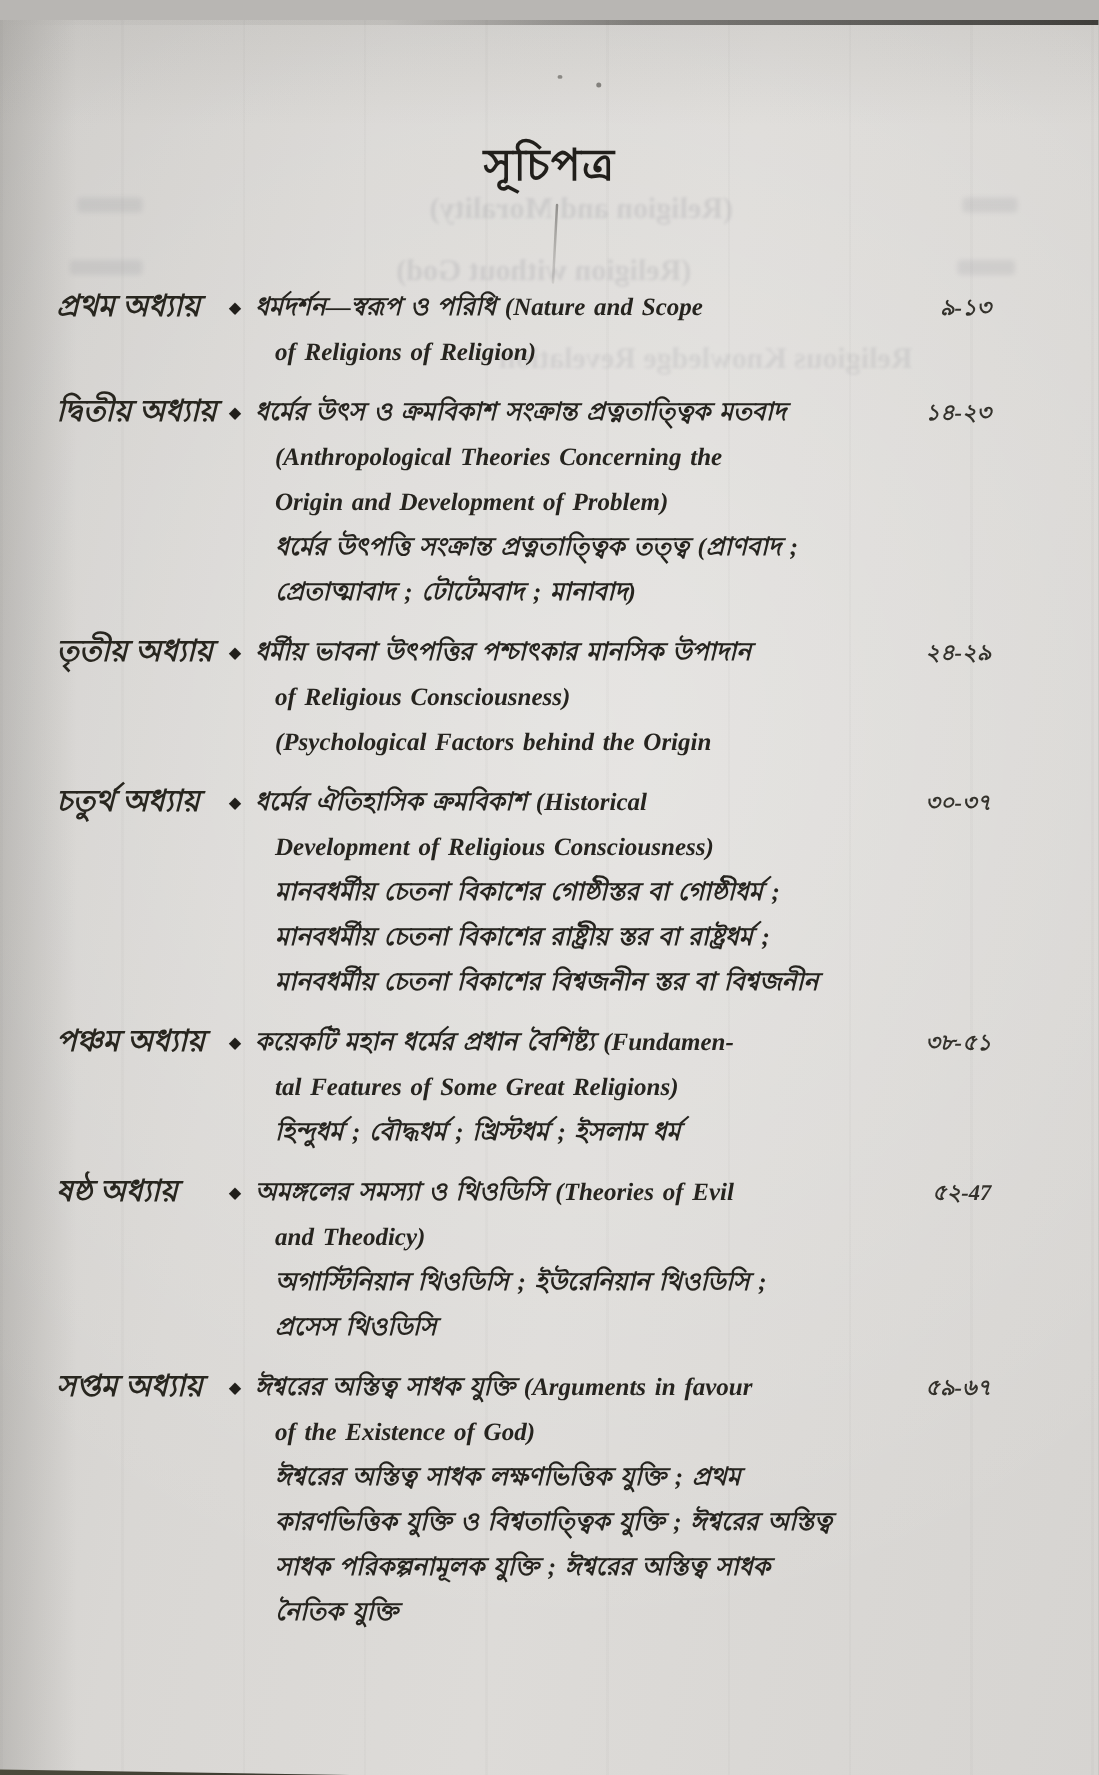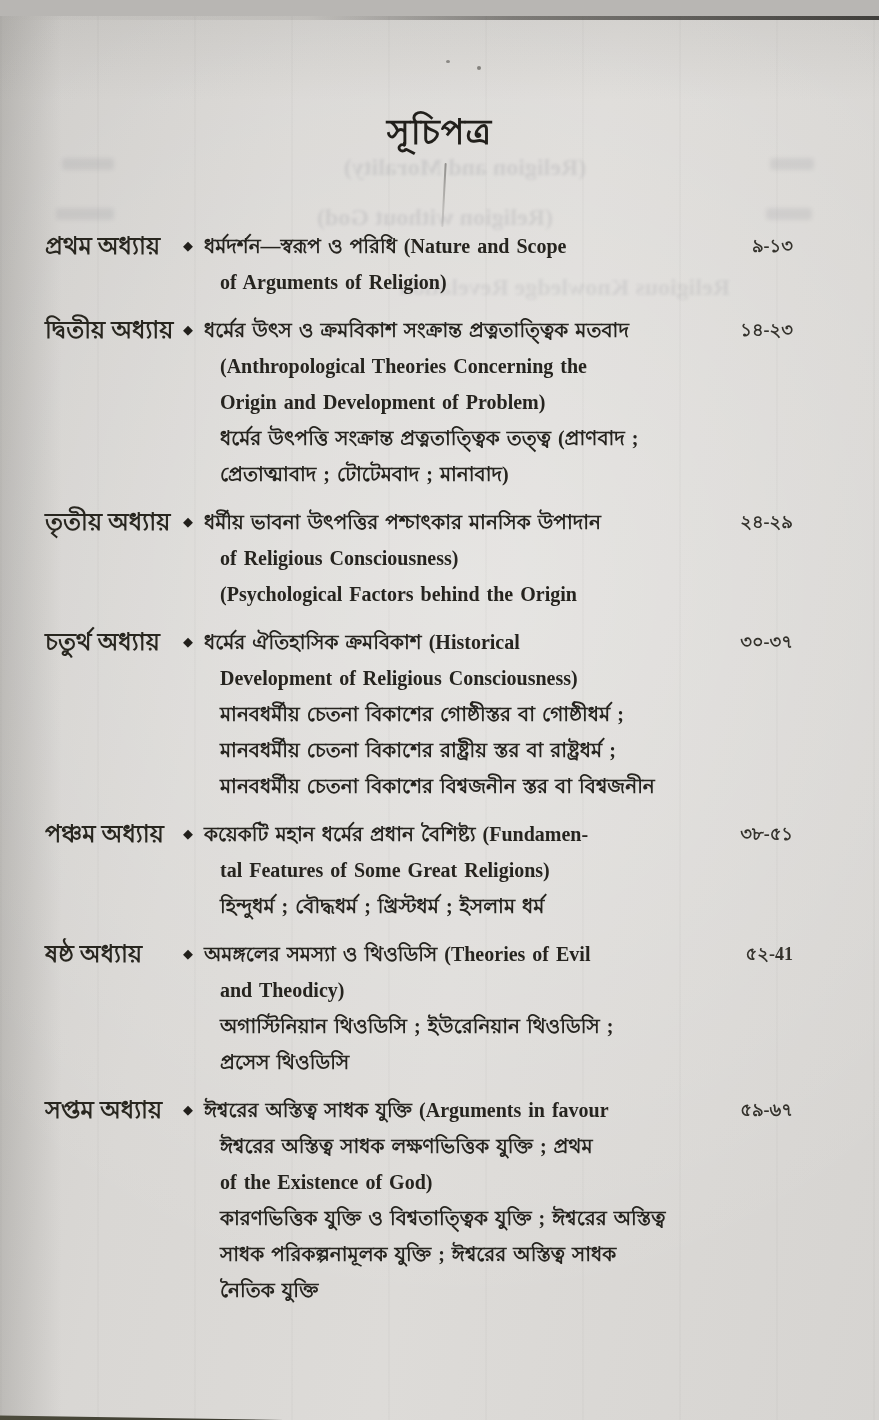--- a/index.html
+++ b/index.html
@@ -64,20 +64,21 @@
     font-size:35px; line-height:46px;
     letter-spacing:1px;
     color:#211f1b;
   }
   
   .entries { position:relative; margin-top:72px; padding:0 84px 0 45px; }
   .entry {
     display:grid;
     grid-template-columns:127px 32px 1fr 88px;
     margin-bottom:12px;
+    font-style:italic;
   }
   .chapter {
     font-size:24px; line-height:36px; white-space:nowrap; color:#28261f;
   }
   .bullet {
     font-size:13px; line-height:36px; text-align:center; color:#211f1b;
   }
   .content { min-width:0; }
   .ln {
     font-size:20px; line-height:36px; white-space:nowrap;
@@ -110,21 +111,21 @@
   <div class="smudge s4"></div>
 
   <h1 class="title">সূচিপত্র</h1>
 
   <main class="entries">
   <div class="entry">
     <div class="chapter">প্রথম অধ্যায়</div>
     <div class="bullet">◆</div>
     <div class="content">
           <div class="ln first">ধর্মদর্শন—স্বরূপ ও পরিধি (Nature and Scope</div>
-          <div class="ln cont">of Arguments of Religion)</div>
+          <div class="ln cont">of Religions of Religion)</div>
         </div>
     <div class="pages">৯-১৩</div>
   </div>
 
   <div class="entry">
     <div class="chapter">দ্বিতীয় অধ্যায়</div>
     <div class="bullet">◆</div>
     <div class="content">
           <div class="ln first">ধর্মের উৎস ও ক্রমবিকাশ সংক্রান্ত প্রত্নতাত্ত্বিক মতবাদ</div>
           <div class="ln cont">(Anthropological Theories Concerning the</div>
@@ -172,30 +173,30 @@
 
   <div class="entry">
     <div class="chapter">ষষ্ঠ অধ্যায়</div>
     <div class="bullet">◆</div>
     <div class="content">
           <div class="ln first">অমঙ্গলের সমস্যা ও থিওডিসি (Theories of Evil</div>
           <div class="ln cont">and Theodicy)</div>
           <div class="ln cont">অগাস্টিনিয়ান থিওডিসি ; ইউরেনিয়ান থিওডিসি ;</div>
           <div class="ln cont">প্রসেস থিওডিসি</div>
         </div>
-    <div class="pages">৫২-41</div>
+    <div class="pages">৫২-47</div>
   </div>
 
   <div class="entry">
     <div class="chapter">সপ্তম অধ্যায়</div>
     <div class="bullet">◆</div>
     <div class="content">
           <div class="ln first">ঈশ্বরের অস্তিত্ব সাধক যুক্তি (Arguments in favour</div>
+          <div class="ln cont">of the Existence of God)</div>
           <div class="ln cont">ঈশ্বরের অস্তিত্ব সাধক লক্ষণভিত্তিক যুক্তি ; প্রথম</div>
-          <div class="ln cont">of the Existence of God)</div>
           <div class="ln cont">কারণভিত্তিক যুক্তি ও বিশ্বতাত্ত্বিক যুক্তি ; ঈশ্বরের অস্তিত্ব</div>
           <div class="ln cont">সাধক পরিকল্পনামূলক যুক্তি ; ঈশ্বরের অস্তিত্ব সাধক</div>
           <div class="ln cont">নৈতিক যুক্তি</div>
         </div>
     <div class="pages">৫৯-৬৭</div>
   </div>
 </main>
 
   <div class="bottom-band"></div>
 </div>

